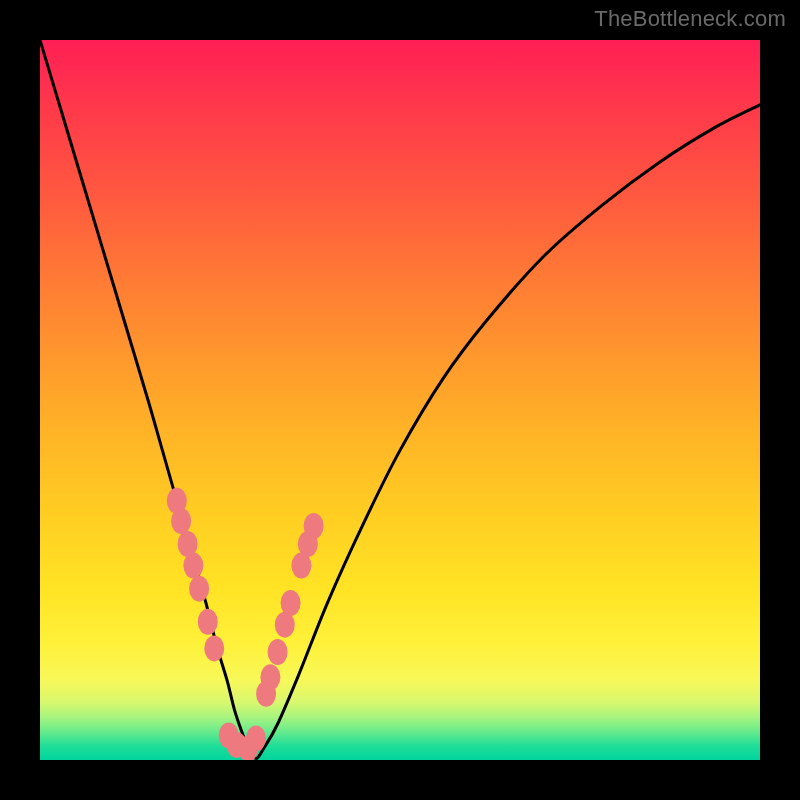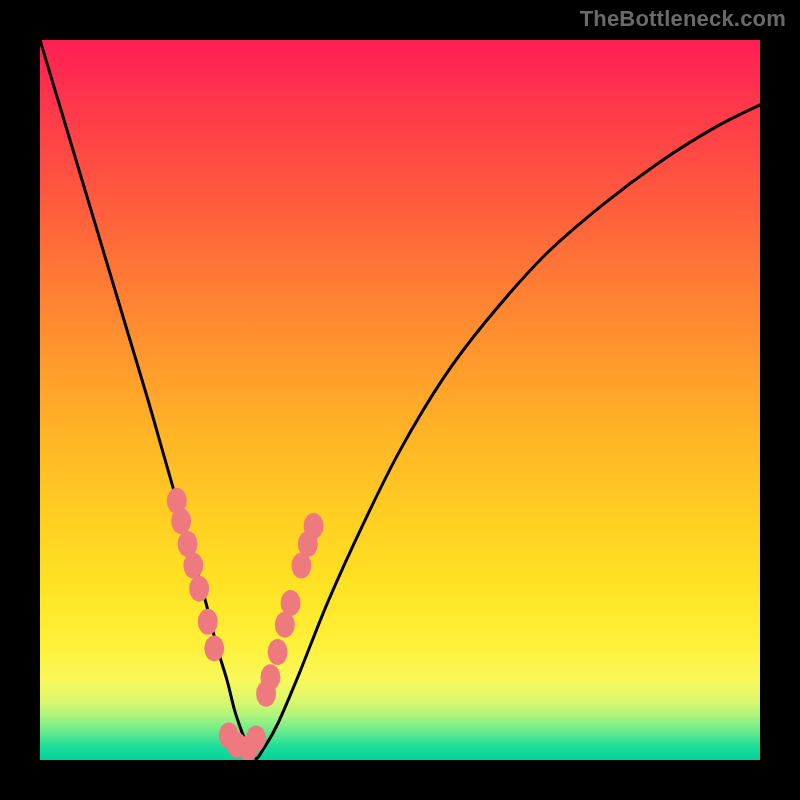--- a/index.html
+++ b/index.html
@@ -48,21 +48,21 @@
     width: 720px;
     height: 720px;
     display: block;
   }
   .watermark {
     position: absolute;
     top: 6px;
     right: 14px;
     color: #6a6a6a;
     font-size: 22px;
-    font-weight: 700;
+    font-weight: 400;
     user-select: none;
     letter-spacing: 0.2px;
   }
 </style>
 </head>
 <body>
 
 <div class="frame">
   <div class="watermark">TheBottleneck.com</div>
   <div class="plot-area">

